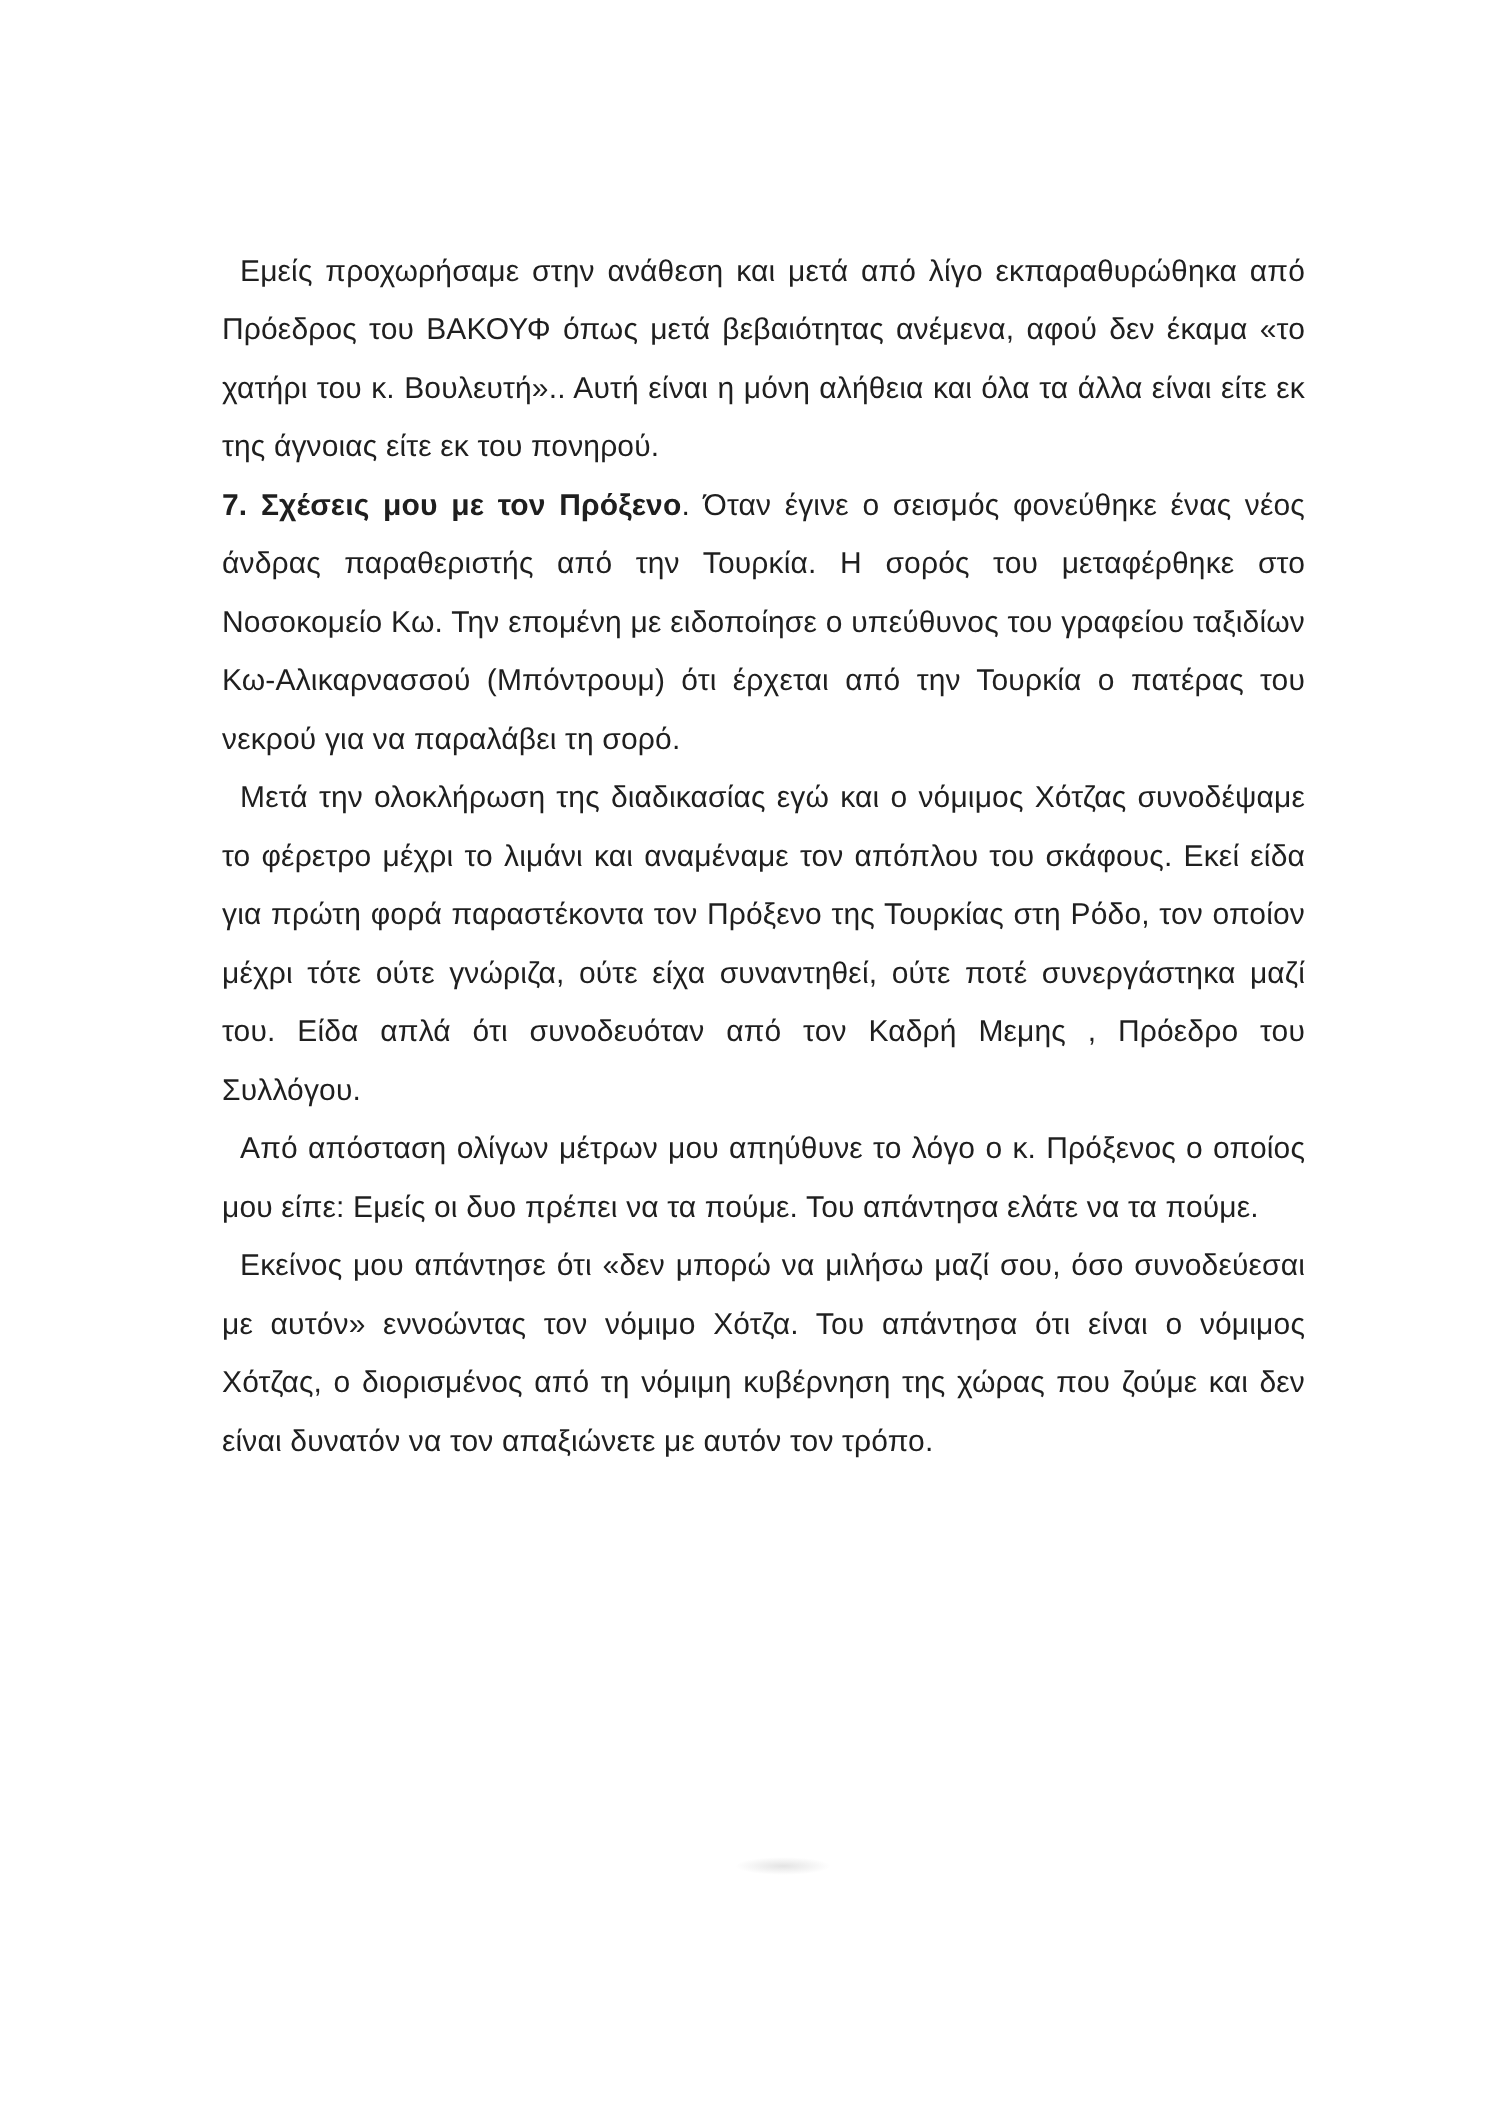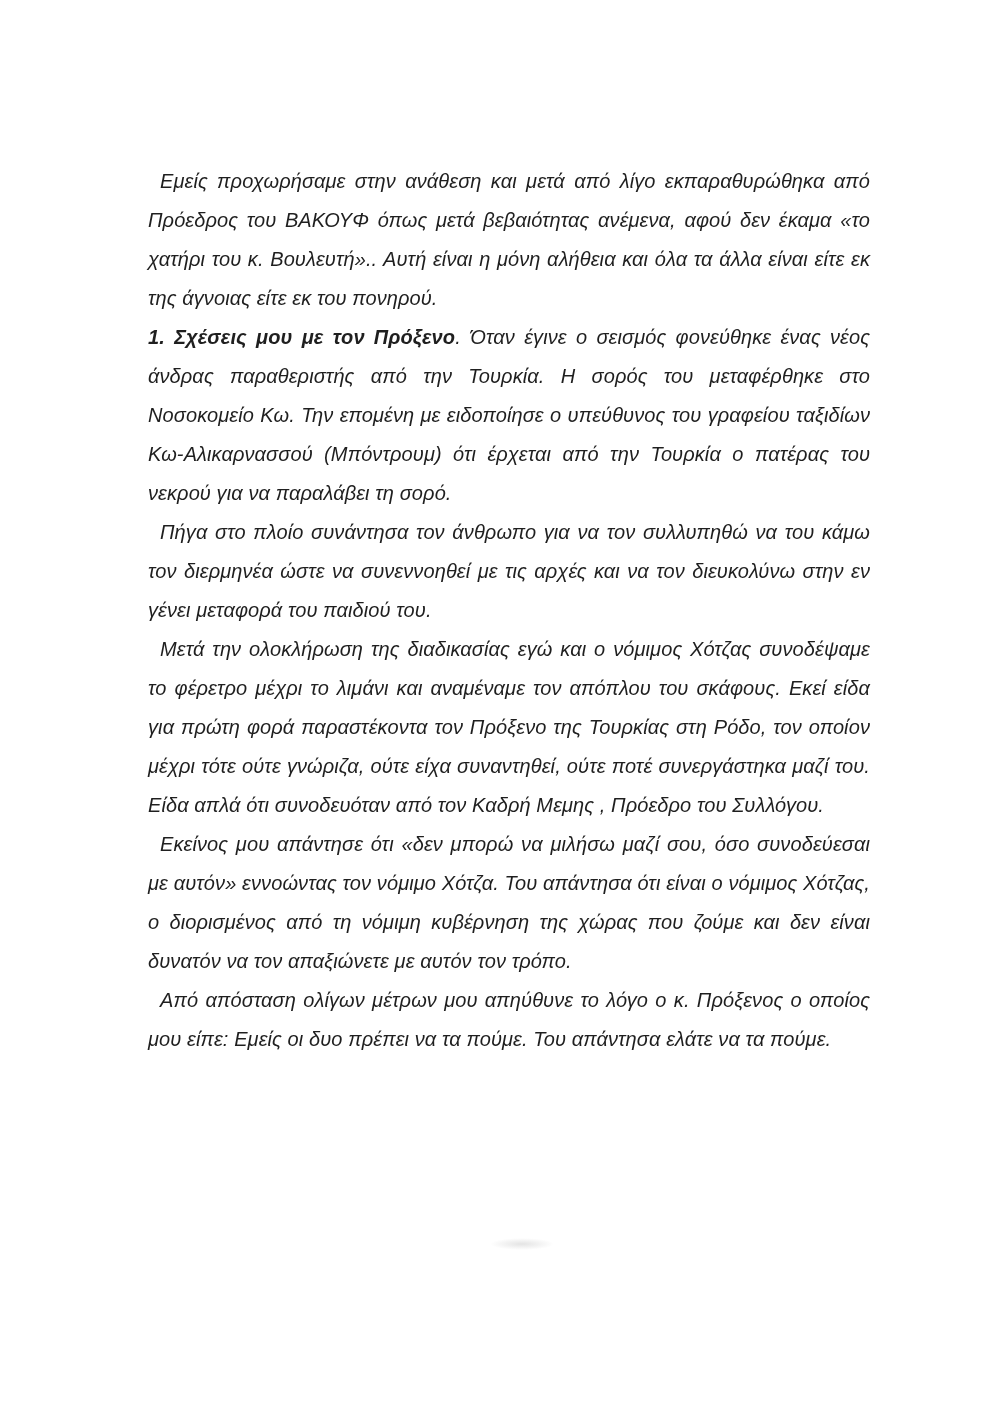--- a/index.html
+++ b/index.html
@@ -7,21 +7,20 @@
     padding: 0;
     background: #ffffff;
   }
   .page {
     position: relative;
     width: 1000px;
     height: 1413px;
     background: #ffffff;
     overflow: hidden;
     font-family: "Liberation Sans", "DejaVu Sans", sans-serif;
-    font-style: italic;
   }
   .text-block {
     position: absolute;
     left: 148px;
     top: 162px;
     width: 722px;
     font-size: 20px;
     line-height: 39px;
     color: #1f1f1f;
     text-align: justify;
@@ -45,20 +44,19 @@
     background: radial-gradient(ellipse at center, rgba(130,130,130,0.22) 0%, rgba(130,130,130,0.0) 70%);
     pointer-events: none;
   }
 </style>
 </head>
 <body>
 
 <div class="page">
   <div class="text-block">
       <p class="para indent"><span>Εμείς προχωρήσαμε στην ανάθεση και μετά από λίγο εκπαραθυρώθηκα από Πρόεδρος του ΒΑΚΟΥΦ όπως μετά βεβαιότητας  ανέμενα, αφού δεν έκαμα «το χατήρι του κ. Βουλευτή».. Αυτή είναι η μόνη αλήθεια και όλα τα άλλα είναι είτε εκ της άγνοιας είτε εκ του πονηρού.</span></p>
-      <p class="para"><span class="bold">1. Σχέσεις μου με τον Πρόξενο</span><span>. Όταν έγινε ο σεισμός φονεύθηκε ένας νέος άνδρας παραθεριστής από την Τουρκία. Η σορός του μεταφέρθηκε στο Νοσοκομείο Κω. Την επομένη με ειδοποίησε ο υπεύθυνος του γραφείου ταξιδίων Κω-Αλικαρνασσού (Μπόντρουμ) ότι έρχεται από την Τουρκία ο πατέρας του νεκρού για να παραλάβει τη σορό.</span></p>
-      <p class="para indent"><span>Πήγα στο πλοίο συνάντησα τον άνθρωπο για να τον συλλυπηθώ να του κάμω τον διερμηνέα ώστε να  συνεννοηθεί με τις αρχές και να τον διευκολύνω στην εν γένει μεταφορά του παιδιού του.</span></p>
+      <p class="para"><span class="bold">7. Σχέσεις μου με τον Πρόξενο</span><span>. Όταν έγινε ο σεισμός φονεύθηκε ένας νέος άνδρας παραθεριστής από την Τουρκία. Η σορός του μεταφέρθηκε στο Νοσοκομείο Κω. Την επομένη με ειδοποίησε ο υπεύθυνος του γραφείου ταξιδίων Κω-Αλικαρνασσού (Μπόντρουμ) ότι έρχεται από την Τουρκία ο πατέρας του νεκρού για να παραλάβει τη σορό.</span></p>
       <p class="para indent"><span>Μετά την ολοκλήρωση της διαδικασίας εγώ και ο νόμιμος Χότζας συνοδέψαμε το φέρετρο μέχρι το λιμάνι και αναμέναμε τον απόπλου του σκάφους. Εκεί είδα για πρώτη φορά παραστέκοντα τον Πρόξενο της Τουρκίας στη Ρόδο, τον οποίον μέχρι τότε ούτε γνώριζα, ούτε είχα συναντηθεί, ούτε ποτέ συνεργάστηκα μαζί του. Είδα απλά ότι συνοδευόταν από τον Καδρή Μεμης , Πρόεδρο του Συλλόγου.</span></p>
+      <p class="para indent"><span>Από απόσταση ολίγων μέτρων μου απηύθυνε το λόγο ο κ. Πρόξενος ο οποίος μου είπε: Εμείς οι δυο πρέπει να τα πούμε. Του απάντησα ελάτε να τα πούμε.</span></p>
       <p class="para indent"><span>Εκείνος μου απάντησε ότι «δεν μπορώ να μιλήσω μαζί σου, όσο συνοδεύεσαι με αυτόν» εννοώντας τον νόμιμο Χότζα. Του απάντησα ότι είναι ο νόμιμος Χότζας, ο διορισμένος από τη νόμιμη κυβέρνηση της χώρας που ζούμε και δεν είναι δυνατόν να τον απαξιώνετε με αυτόν τον τρόπο.</span></p>
-      <p class="para indent"><span>Από απόσταση ολίγων μέτρων μου απηύθυνε το λόγο ο κ. Πρόξενος ο οποίος μου είπε: Εμείς οι δυο πρέπει να τα πούμε. Του απάντησα ελάτε να τα πούμε.</span></p>
     </div>
   <div class="smudge"></div>
 </div>
 
 </body></html>

